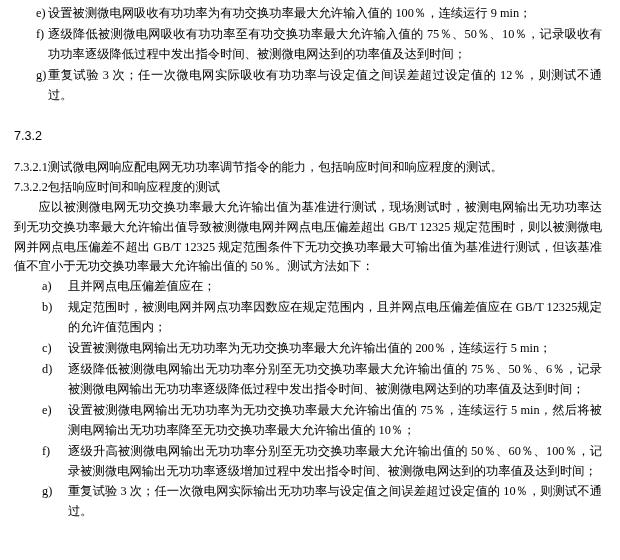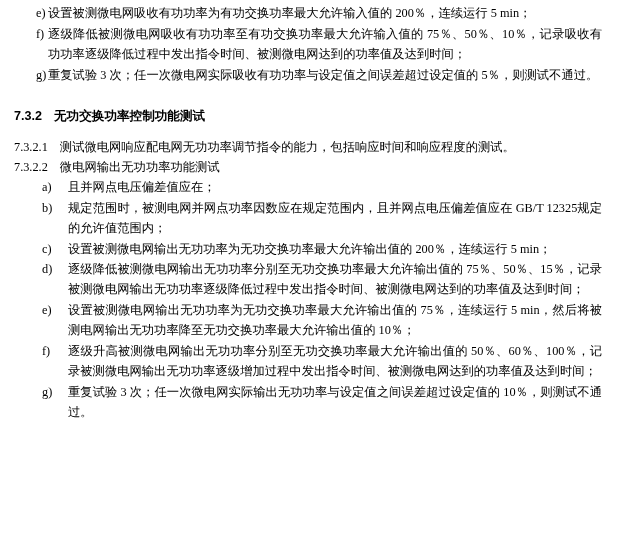--- a/index.html
+++ b/index.html
@@ -53,21 +53,21 @@
   }
   .para {
     text-align: justify;
     text-justify: inter-ideograph;
     margin: 0;
   }
   .indent2 {
     text-indent: 2em;
   }
   .heading {
-    font-weight: bold;
+    font-weight: normal;
     font-family: "Liberation Sans", "DejaVu Sans", sans-serif;
     font-size: 12.6px;
     margin: 0;
     text-align: right;
   }
   .h-row {
     display: flex;
     align-items: baseline;
   }
   .h-row .num {
@@ -75,79 +75,79 @@
     margin-right: 12px;
   }
   .spacer-lg { height: 19px; }
   .spacer-md { height: 12px; }
   .clause {
     margin: 0;
     text-align: justify;
     text-justify: inter-ideograph;
   }
   .clause .cnum {
-    margin-right: 12px;
+    margin-right: 0;
   }
   .tightblock > .item + .item { margin-top: 0px; }
 </style>
 </head>
 <body>
 
 <div class="page">
   <div class="content">
 
     <div class="tightblock">
       <div class="item">
         <span class="marker">e)</span>
-        <span class="txt">设置被测微电网吸收有功功率为有功交换功率最大允许输入值的 200％，连续运行 5 min；</span>
+        <span class="txt">设置被测微电网吸收有功功率为有功交换功率最大允许输入值的 100％，连续运行 9 min；</span>
       </div>
       <div class="item">
         <span class="marker">f)</span>
         <span class="txt">逐级降低被测微电网吸收有功功率至有功交换功率最大允许输入值的 75％、50％、10％，记录吸收有功功率逐级降低过程中发出指令时间、被测微电网达到的功率值及达到时间；</span>
       </div>
       <div class="item">
         <span class="marker">g)</span>
-        <span class="txt">重复试验 3 次；任一次微电网实际吸收有功功率与设定值之间误差超过设定值的 5％，则测试不通过。</span>
+        <span class="txt">重复试验 3 次；任一次微电网实际吸收有功功率与设定值之间误差超过设定值的 12％，则测试不通过。</span>
       </div>
     </div>
 
     <div class="spacer-lg"></div>
 
     <div class="h-row heading">
       <span class="num">7.3.2</span>
-      <span>无功交换功率控制功能测试</span>
     </div>
 
     <div class="spacer-md"></div>
 
     <p class="clause">
       <span class="cnum">7.3.2.1</span><span>测试微电网响应配电网无功功率调节指令的能力，包括响应时间和响应程度的测试。</span>
     </p>
 
     <p class="clause">
-      <span class="cnum">7.3.2.2</span><span>微电网输出无功功率功能测试</span>
+      <span class="cnum">7.3.2.2</span><span>包括响应时间和响应程度的测试</span>
     </p>
 
+    <p class="para indent2">应以被测微电网无功交换功率最大允许输出值为基准进行测试，现场测试时，被测电网输出无功功率达到无功交换功率最大允许输出值导致被测微电网并网点电压偏差超出 GB/T 12325 规定范围时，则以被测微电网并网点电压偏差不超出 GB/T 12325 规定范围条件下无功交换功率最大可输出值为基准进行测试，但该基准值不宜小于无功交换功率最大允许输出值的 50％。测试方法如下：</p>
 
     <div class="tightblock">
       <div class="item deep">
         <span class="marker">a)</span>
         <span class="txt">且并网点电压偏差值应在；</span>
       </div>
       <div class="item deep">
         <span class="marker">b)</span>
         <span class="txt">规定范围时，被测电网并网点功率因数应在规定范围内，且并网点电压偏差值应在 GB/T 12325规定的允许值范围内；</span>
       </div>
       <div class="item deep">
         <span class="marker">c)</span>
         <span class="txt">设置被测微电网输出无功功率为无功交换功率最大允许输出值的 200％，连续运行 5 min；</span>
       </div>
       <div class="item deep">
         <span class="marker">d)</span>
-        <span class="txt">逐级降低被测微电网输出无功功率分别至无功交换功率最大允许输出值的 75％、50％、15％，记录被测微电网输出无功功率逐级降低过程中发出指令时间、被测微电网达到的功率值及达到时间；</span>
+        <span class="txt">逐级降低被测微电网输出无功功率分别至无功交换功率最大允许输出值的 75％、50％、6％，记录被测微电网输出无功功率逐级降低过程中发出指令时间、被测微电网达到的功率值及达到时间；</span>
       </div>
       <div class="item deep">
         <span class="marker">e)</span>
         <span class="txt">设置被测微电网输出无功功率为无功交换功率最大允许输出值的 75％，连续运行 5 min，然后将被测电网输出无功功率降至无功交换功率最大允许输出值的 10％；</span>
       </div>
       <div class="item deep">
         <span class="marker">f)</span>
         <span class="txt">逐级升高被测微电网输出无功功率分别至无功交换功率最大允许输出值的 50％、60％、100％，记录被测微电网输出无功功率逐级增加过程中发出指令时间、被测微电网达到的功率值及达到时间；</span>
       </div>
       <div class="item deep">

